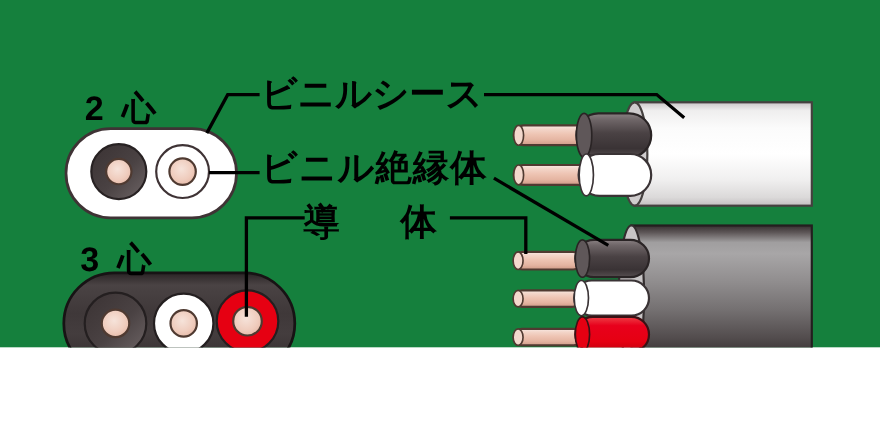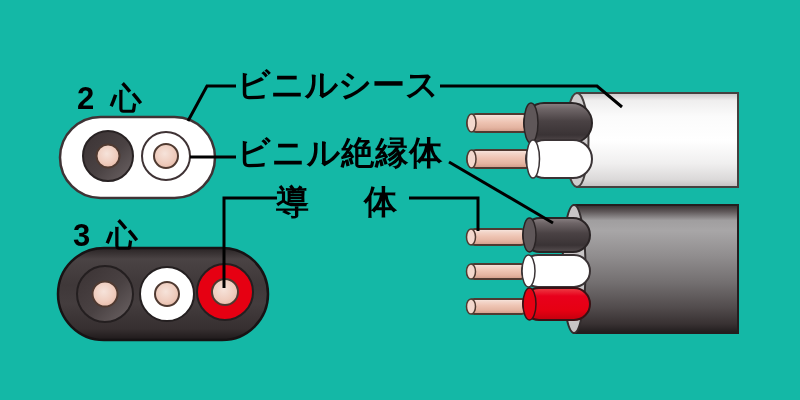--- a/index.html
+++ b/index.html
@@ -1,17 +1,17 @@
 <!DOCTYPE html>
 <html><head>
 <meta charset="utf-8">
 <style>
   html,body { margin:0; padding:0; background:#ffffff; }
   .stage {
-    width:800px; height:400px; background:#14b8a6; position:relative;
+    width:800px; height:316px; background:#15803d; position:relative;
     font-family:"Liberation Sans", sans-serif;
   }
   svg { display:block; }
   text {
     font-family:"Liberation Sans", sans-serif;
     font-weight:bold;
     fill:#000000;
   }
 </style>
 </head>

